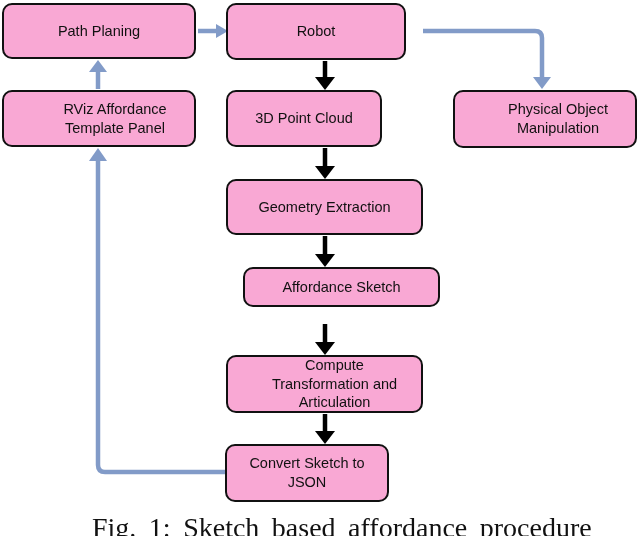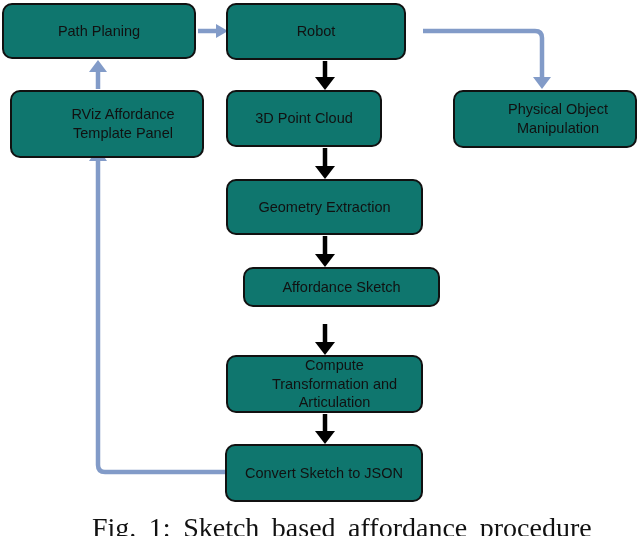--- a/index.html
+++ b/index.html
@@ -13,34 +13,34 @@
   }
   #arrow-layer {
     position: absolute; left: 0; top: 0; width: 640px; height: 536px;
   }
   .blue-stroke { stroke: #829bc8; fill: none; stroke-width: 4.5; }
   .blue-fill   { fill: #829bc8; stroke: none; }
   .black-stroke{ stroke: #000000; fill: none; stroke-width: 4.5; }
   .black-fill  { fill: #000000; stroke: none; }
   .node {
     position: absolute; box-sizing: border-box;
-    background: #0f766e; border: 2px solid #111111; border-radius: 10px;
+    background: #f9a8d4; border: 2px solid #111111; border-radius: 10px;
     display: flex; align-items: center; justify-content: center;
     text-align: center; color: #111111;
     font-size: 14.5px; line-height: 1.3; padding: 2px 8px;
   }
   #n-pp    { left: 2px;   top: 3px;   width: 194px; height: 56px; }
   #n-robot { left: 226px; top: 3px;   width: 180px; height: 57px; }
-  #n-rviz  { left: 10px;   top: 90px;  width: 194px; height: 68px; padding-left: 40px; }
+  #n-rviz  { left: 2px;   top: 90px;  width: 194px; height: 57px; padding-left: 40px; }
   #n-pom   { left: 453px; top: 90px;  width: 184px; height: 58px; padding-left: 34px; }
   #n-pc    { left: 226px; top: 90px;  width: 156px; height: 57px; }
   #n-ge    { left: 226px; top: 179px; width: 197px; height: 56px; }
   #n-as    { left: 243px; top: 267px; width: 197px; height: 40px; }
   #n-ct    { left: 226px; top: 355px; width: 197px; height: 58px; padding-left: 28px; }
-  #n-cs    { left: 225px; top: 444px; width: 198px; height: 58px; }
+  #n-cs    { left: 225px; top: 444px; width: 164px; height: 58px; }
   #caption {
     position: absolute; left: 92px; top: 514px;
     font-family: "Liberation Serif", serif;
     font-size: 28px; line-height: 1; color: #111111;
     word-spacing: 5.5px; white-space: nowrap;
   }
 </style>
 </head>
 <body>
 

